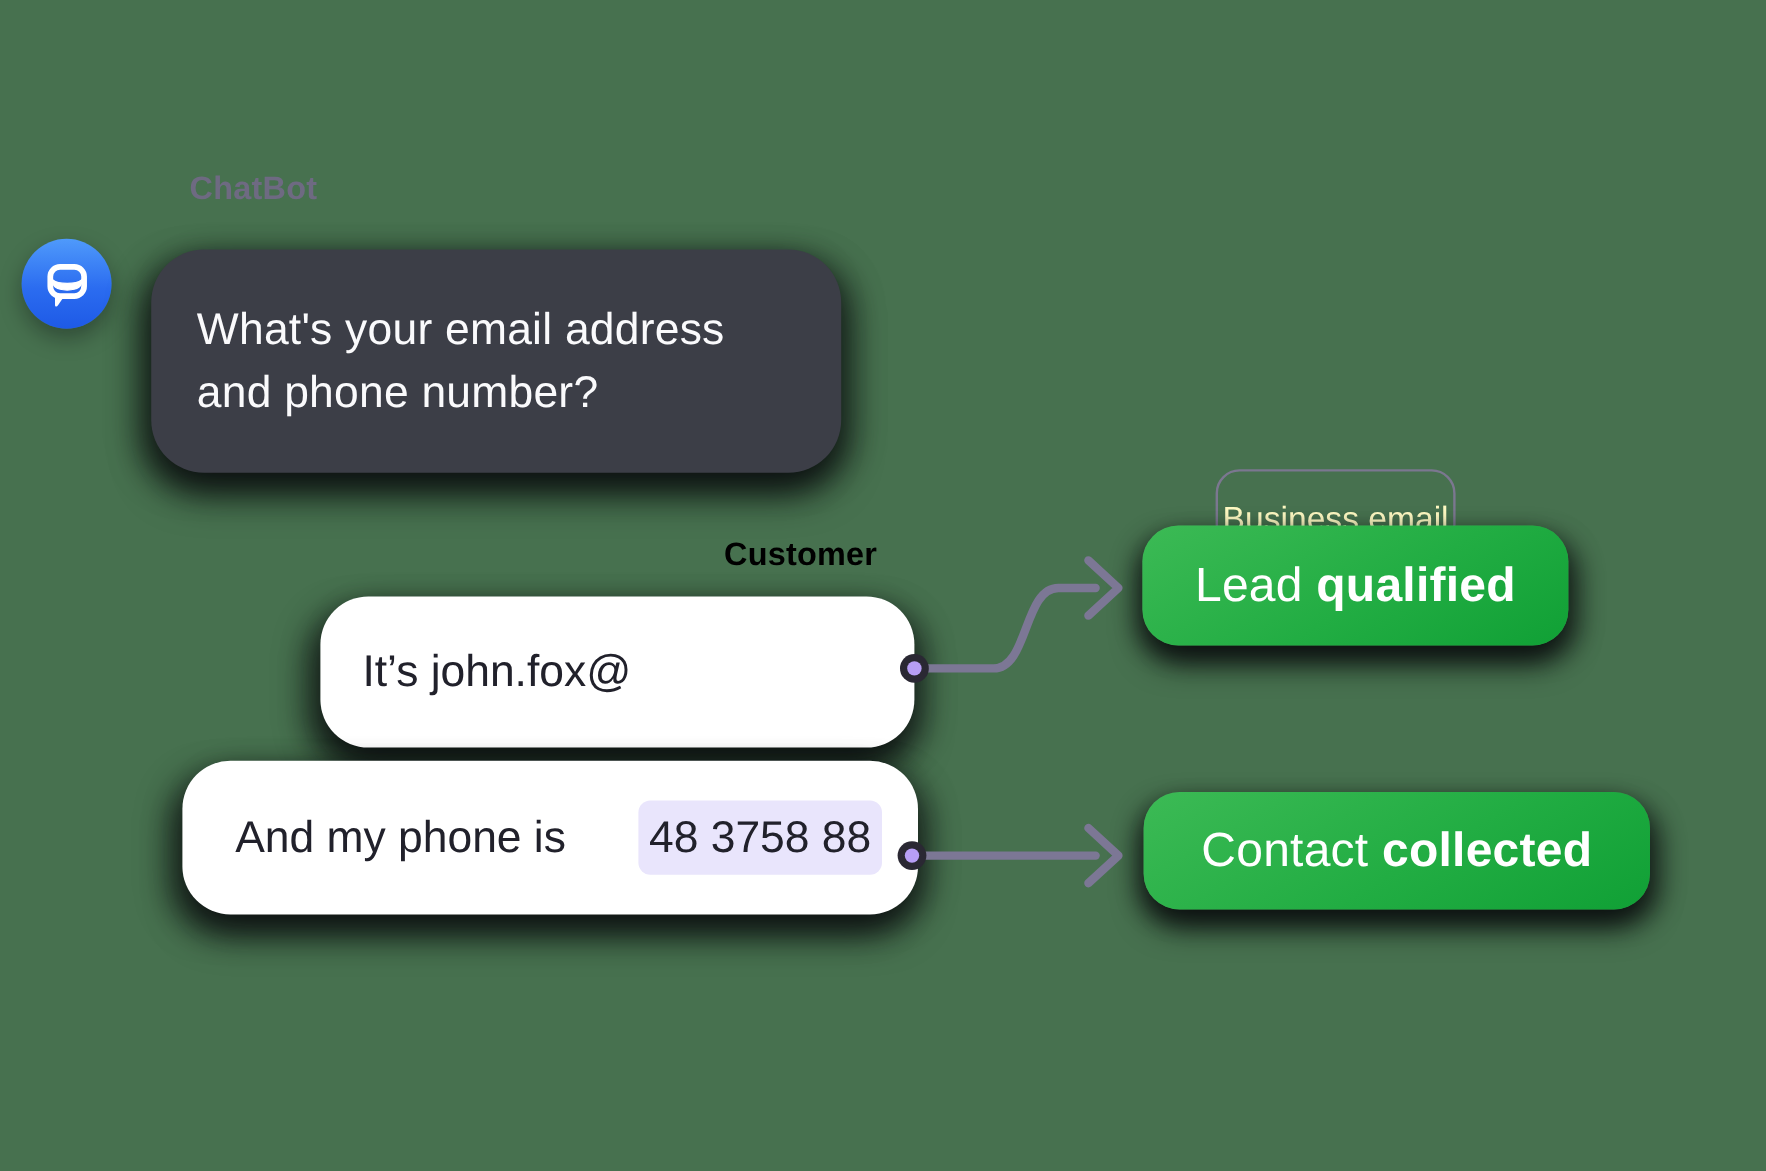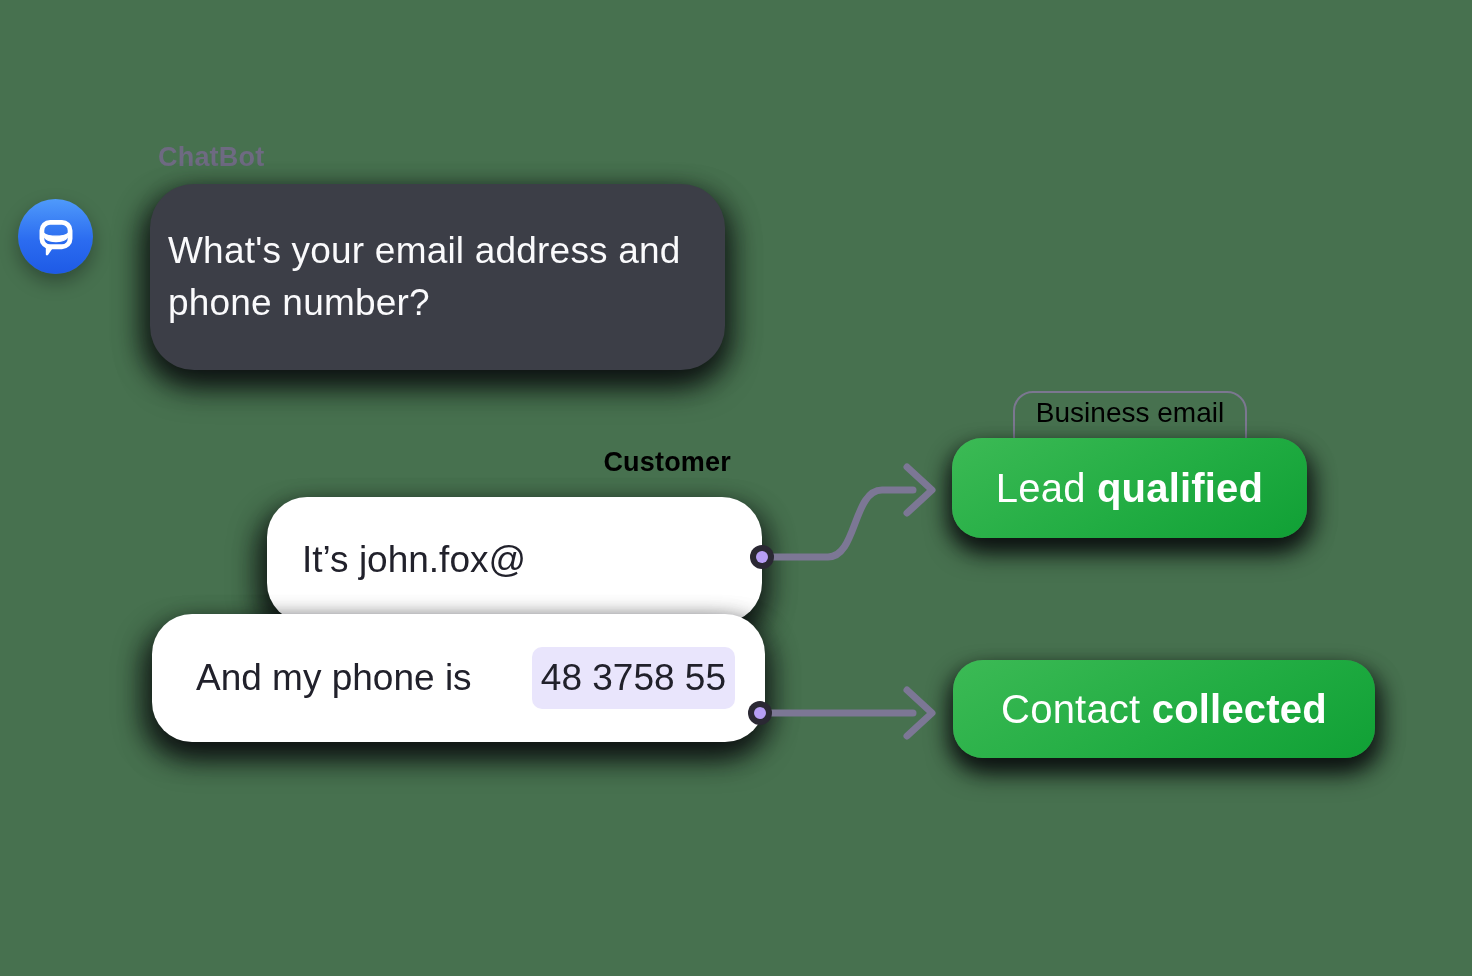--- a/index.html
+++ b/index.html
@@ -20,45 +20,44 @@
     position:absolute;left:18px;top:199px;width:75px;height:75px;border-radius:50%;
     background:linear-gradient(180deg,#4f9afb 0%,#2b6cf0 55%,#1e5ae6 100%);
     display:flex;align-items:center;justify-content:center;
     box-shadow:0 8px 18px rgba(8,9,12,.35);
   }
   .avatar svg{width:52px;height:52px;}
 
   
   .bubble{position:absolute;display:flex;align-items:center;}
   .bot-bubble{
-    left:126px;top:184px;width:575px;height:186px;border-radius:44px;
+    left:126px;top:208px;width:575px;height:186px;border-radius:44px;
     background:#3c3e47;color:#fafafc;
-    padding:0 18px;box-sizing:border-box;
+    padding:0 38px;box-sizing:border-box;
     font-size:37px;line-height:52px;letter-spacing:.2px;
     box-shadow:0 16px 32px rgba(8,9,12,.75),-10px 10px 26px rgba(8,9,12,.5),10px 8px 26px rgba(8,9,12,.4);
-    margin-left:24px;
   }
   .customer-bubble{
     background:#ffffff;color:#21212b;font-size:37px;line-height:46px;
     box-sizing:border-box;border-radius:40px;
     box-shadow:0 16px 30px rgba(8,9,12,.72),-12px 12px 26px rgba(8,9,12,.5),10px 8px 24px rgba(8,9,12,.38);
     white-space:nowrap;
     justify-content:space-between;
   }
   #email-bubble{left:267px;top:497px;width:495px;height:126px;padding:0 28px 0 35px;}
-  #phone-bubble{left:152px;top:614px;width:613px;height:128px;padding:0 30px 0 44px;}
+  #phone-bubble{left:152px;top:634px;width:613px;height:128px;padding:0 30px 0 44px;}
   .highlight{
     background:#e9e5fc;border-radius:10px;padding:8px 9px;
   }
 
   
   .outline-tag{
-    position:absolute;left:1013px;top:391px;width:234px;height:66px;
+    position:absolute;left:1013px;top:391px;width:200px;height:66px;
     border:2.5px solid #7b7790;border-radius:20px;box-sizing:border-box;
-    color:#000000;font-size:28px;text-align:center;padding-top:4px;
+    color:#fef9c3;font-size:28px;text-align:center;padding-top:24px;
     z-index:1;
   }
   .status-badge{
     position:absolute;display:flex;align-items:center;justify-content:center;
     background:linear-gradient(150deg,#3cba55 0%,#22ad43 55%,#10a035 100%);
     color:#ffffff;font-size:40px;border-radius:30px;z-index:2;
     box-shadow:0 14px 26px rgba(8,9,12,.78),10px 10px 20px rgba(8,9,12,.42),-6px 8px 18px rgba(8,9,12,.4);
     letter-spacing:.2px;
   }
   .status-badge b{font-weight:700;}
@@ -90,21 +89,21 @@
   </div>
 
   <div class="speaker-label" id="customer-label">Customer</div>
 
   <div class="bubble customer-bubble" id="email-bubble">
     <span>It’s john.fox@</span>
   </div>
 
   <div class="bubble customer-bubble" id="phone-bubble">
     <span>And my phone is </span>
-      <span class="highlight">48 3758 55</span>
+      <span class="highlight">48 3758 88</span>
   </div>
 
   <div class="outline-tag">
     <span>Business email</span>
   </div>
 
   <div class="status-badge" id="lead-badge">
     <span><span>Lead </span><b>qualified</b></span>
   </div>
 

